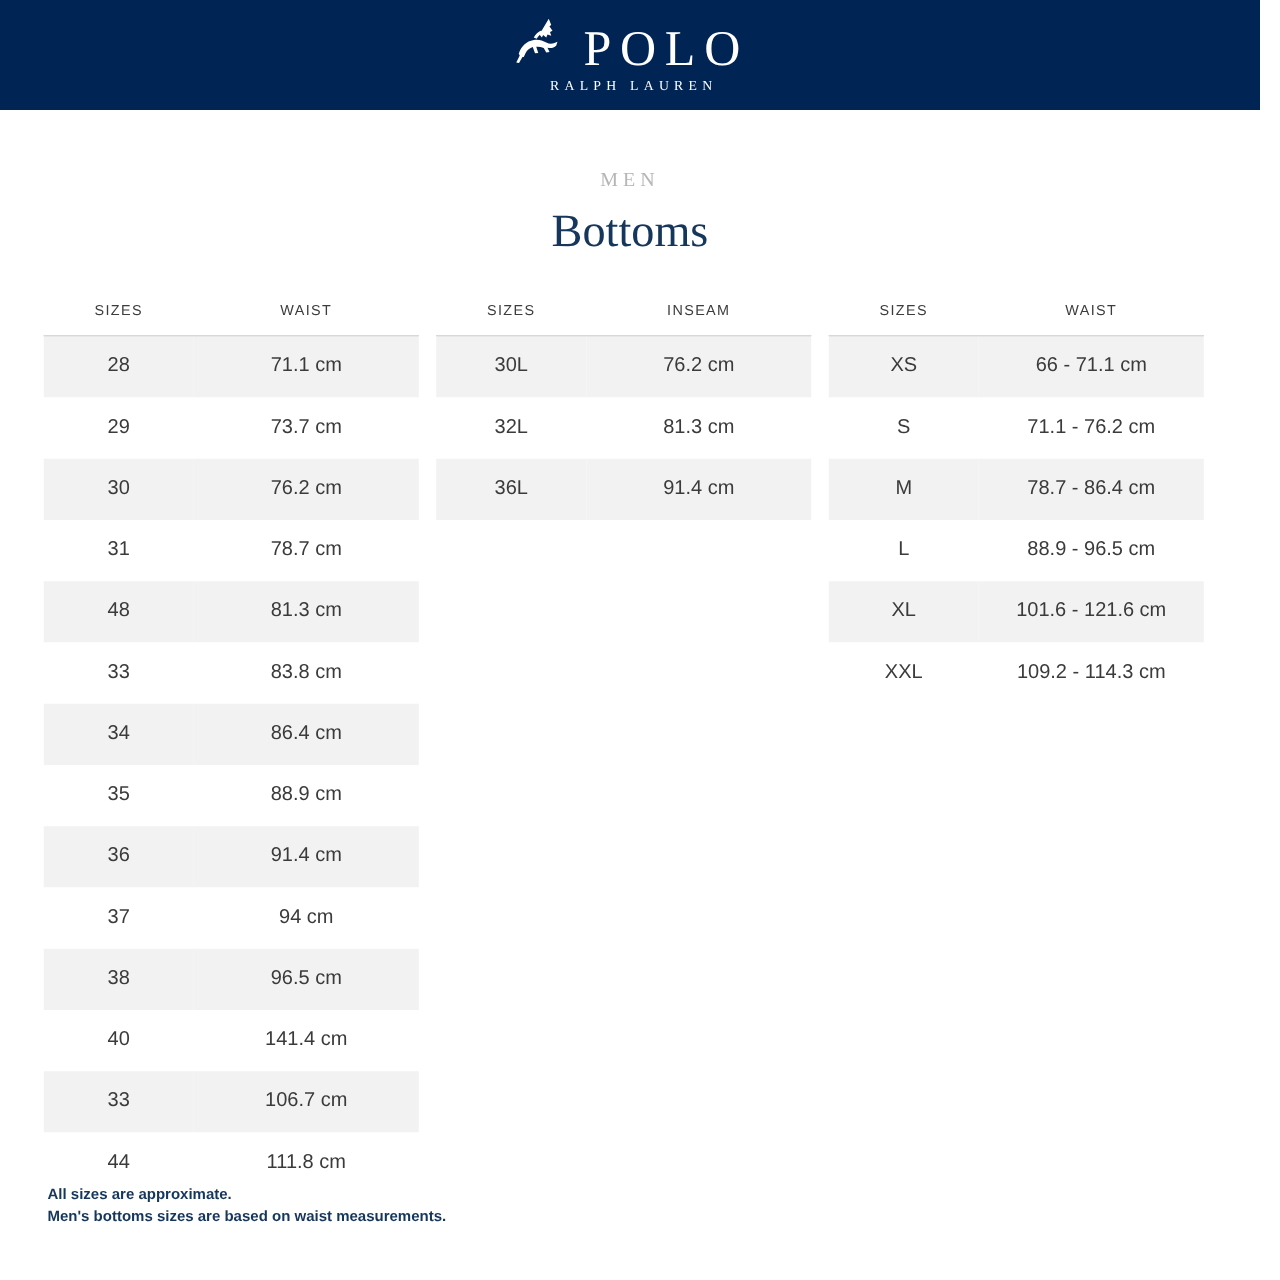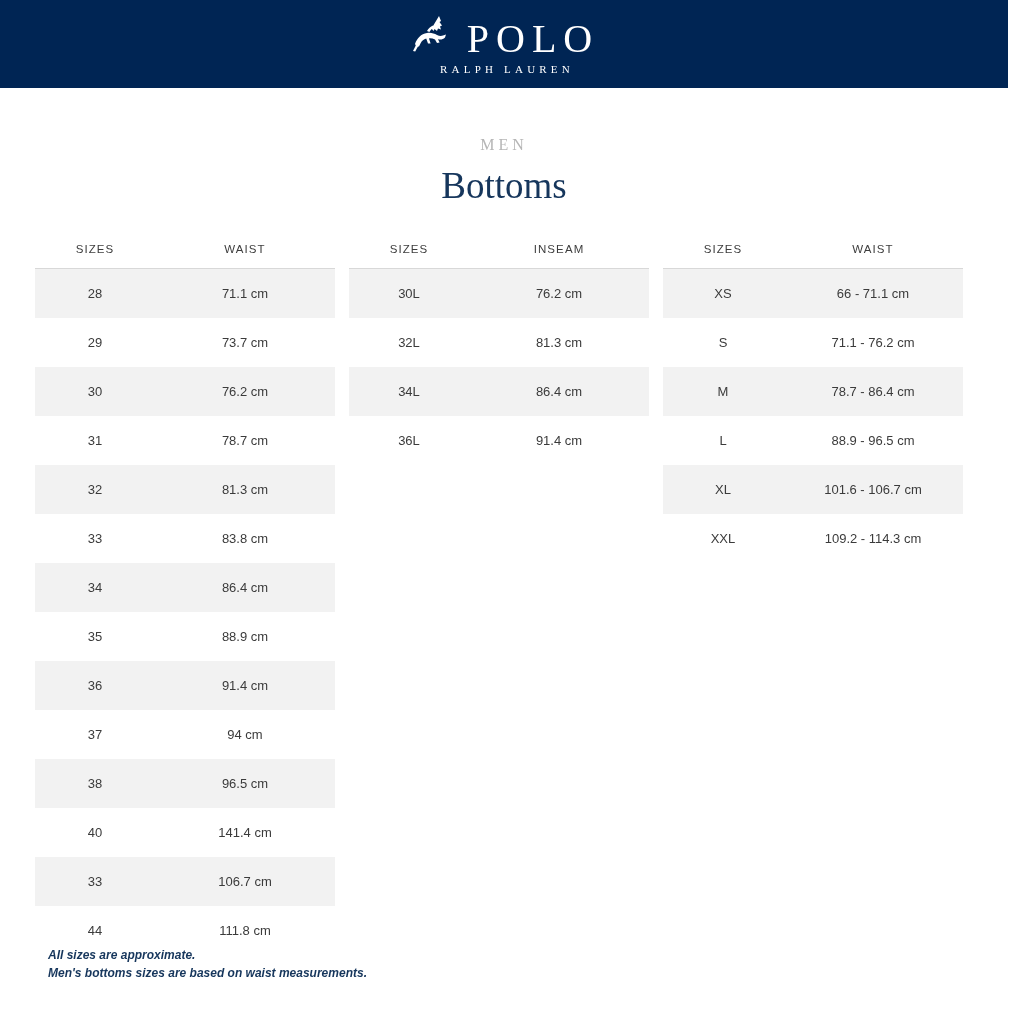--- a/index.html
+++ b/index.html
@@ -101,46 +101,45 @@
     font-size: 11.5px;
     letter-spacing: 1.1px;
     color: #3d3d3d;
     font-weight: 400;
     text-transform: uppercase;
     padding: 8px 0 13px 0;
     border-bottom: 1px solid #d8d8d8;
     text-align: center;
   }
   .size-table td {
-    font-size: 13px;
+    font-size: 16px;
     color: #3b3b3b;
     text-align: center;
     height: 49px;
     vertical-align: middle;
     font-weight: 400;
     margin-top: 34px;
   }
   .size-table tbody tr:nth-child(odd) {
     background: #f2f2f2;
   }
   .size-table tbody tr:nth-child(even) {
     background: #ffffff;
   }
   .col-a { width: 40%; }
   .col-b { width: 60%; }
 
   
   .footnotes {
     position: absolute;
-    left: 48px;
+    left: 38px;
     bottom: 42px;
     font-size: 12px;
     color: #16365c;
     line-height: 1.45;
-    font-style: italic;
   }
   .footnotes div { font-weight: 700; }
 </style>
 </head>
 <body>
 
 <div class="page">
 
   <div class="header">
     <div class="logo-block">
@@ -188,21 +187,21 @@
             </tr>
           <tr>
               <td>30</td>
               <td>76.2 cm</td>
             </tr>
           <tr>
               <td>31</td>
               <td>78.7 cm</td>
             </tr>
           <tr>
-              <td>32</td>
+              <td>48</td>
               <td>81.3 cm</td>
             </tr>
           <tr>
               <td>33</td>
               <td>83.8 cm</td>
             </tr>
           <tr>
               <td>34</td>
               <td>86.4 cm</td>
             </tr>
@@ -249,24 +248,20 @@
         <tbody>
           <tr>
               <td>30L</td>
               <td>76.2 cm</td>
             </tr>
           <tr>
               <td>32L</td>
               <td>81.3 cm</td>
             </tr>
           <tr>
-              <td>34L</td>
-              <td>86.4 cm</td>
-            </tr>
-          <tr>
               <td>36L</td>
               <td>91.4 cm</td>
             </tr>
         </tbody>
       </table>
     </div>
 
     <div class="table-col">
       <table class="size-table">
         <thead>
@@ -287,21 +282,21 @@
           <tr>
               <td>M</td>
               <td>78.7 - 86.4 cm</td>
             </tr>
           <tr>
               <td>L</td>
               <td>88.9 - 96.5 cm</td>
             </tr>
           <tr>
               <td>XL</td>
-              <td>101.6 - 106.7 cm</td>
+              <td>101.6 - 121.6 cm</td>
             </tr>
           <tr>
               <td>XXL</td>
               <td>109.2 - 114.3 cm</td>
             </tr>
         </tbody>
       </table>
     </div>
 
   </div>

